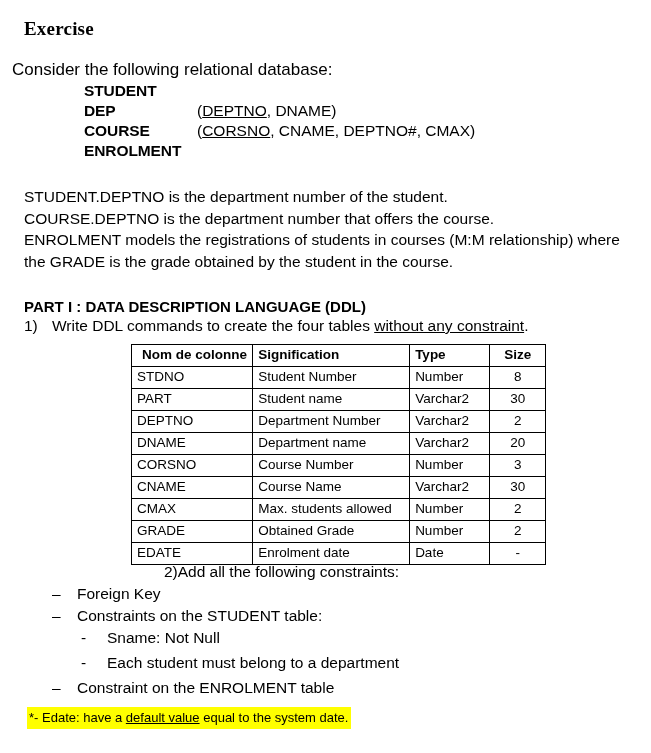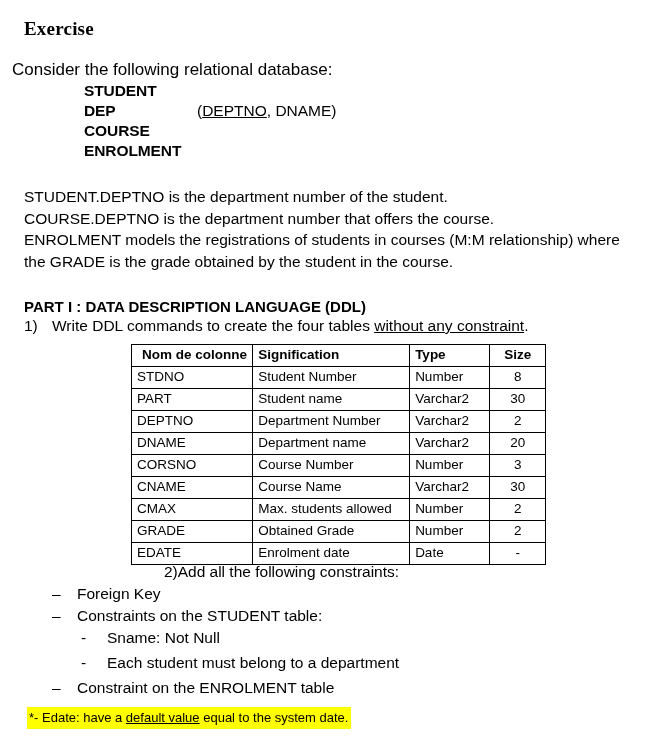--- a/index.html
+++ b/index.html
@@ -174,20 +174,21 @@
   <div class="schema">
     <div class="schema-row">
       <span class="schema-name">STUDENT</span>
     </div>
     <div class="schema-row">
       <span class="schema-name">DEP</span>
       <span class="schema-attrs"><span>(</span><span class="u">DEPTNO</span><span>, DNAME)</span></span>
     </div>
     <div class="schema-row">
       <span class="schema-name">COURSE</span>
+      <span class="schema-attrs"><span>(</span><span class="u">CORSNO</span><span>, CNAME, DEPTNO#, CMAX)</span></span>
     </div>
     <div class="schema-row">
       <span class="schema-name">ENROLMENT</span>
     </div>
   </div>
 
   <div class="desc">
     <div class="desc-line">STUDENT.DEPTNO is the department number of the student.</div>
     <div class="desc-line">COURSE.DEPTNO is the department number that offers the course.</div>
     <div class="desc-line">ENROLMENT models the registrations of students in courses (M:M relationship) where</div>

